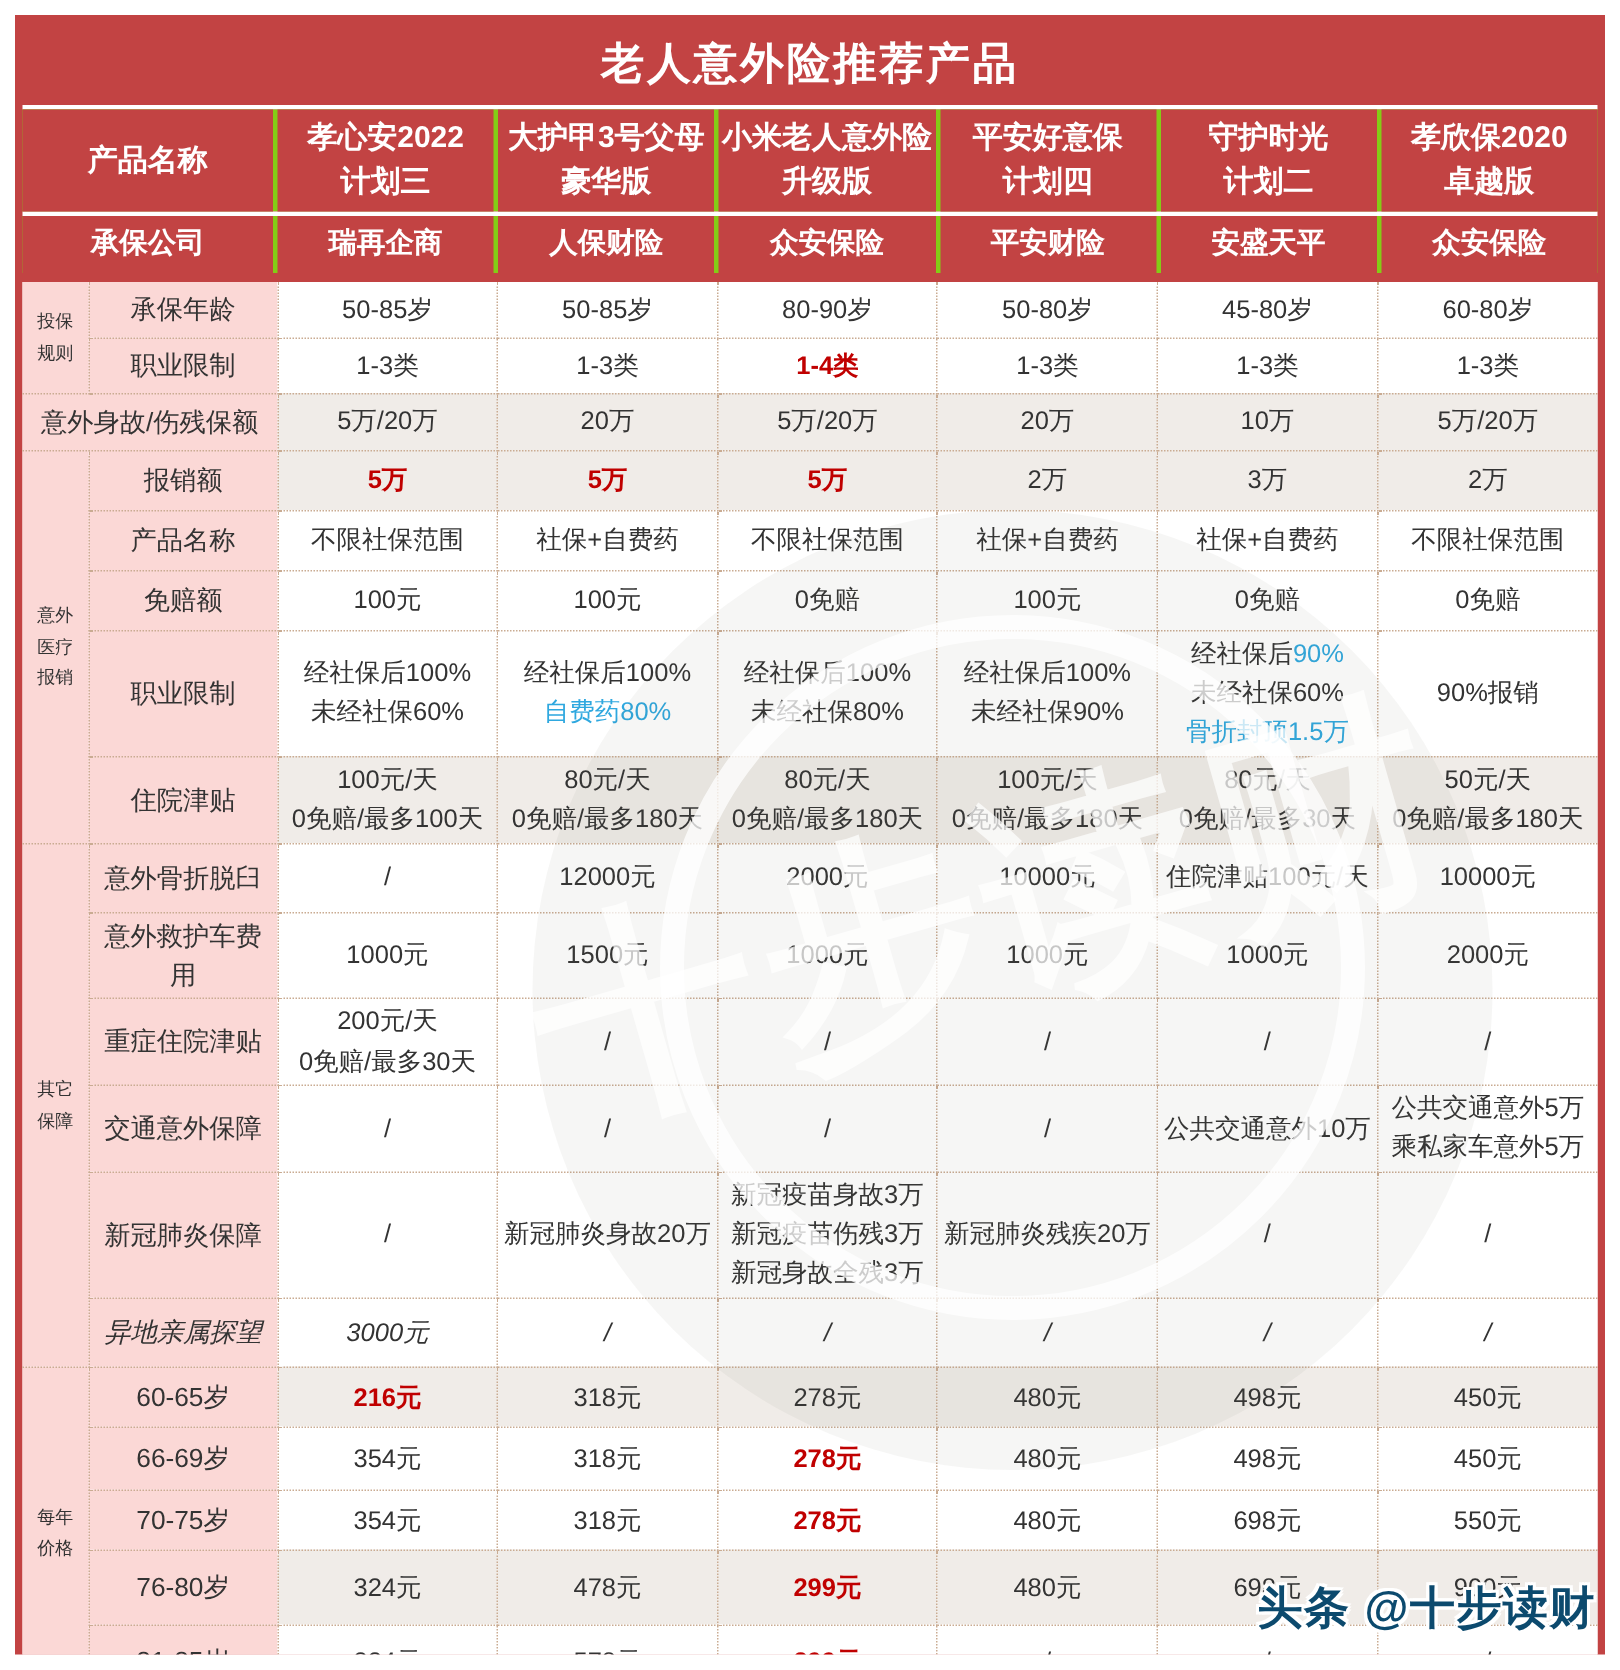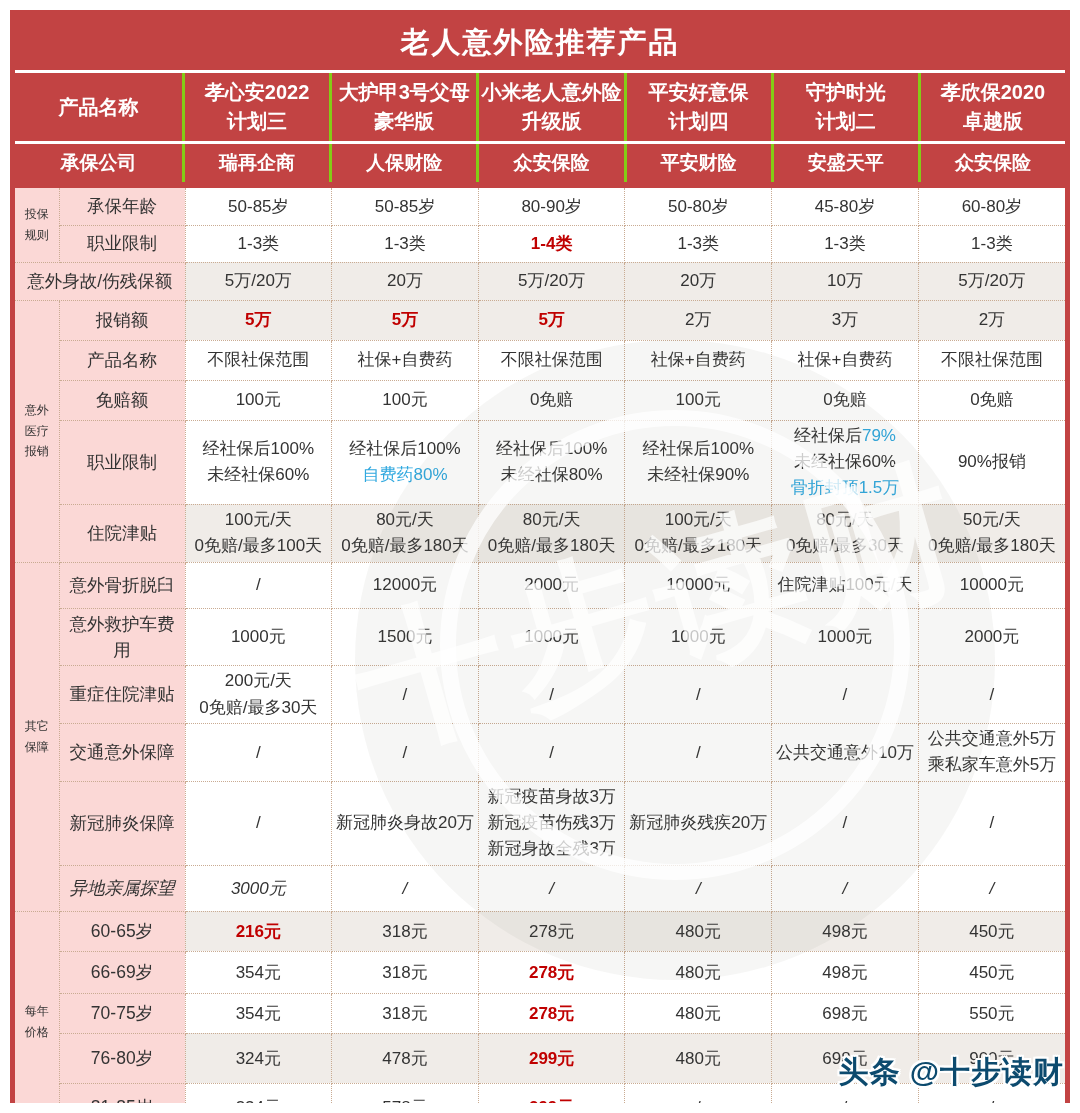--- a/index.html
+++ b/index.html
@@ -162,21 +162,21 @@
             </td>
             <td class="dat">
               <div class="ln">经社保后100%</div>
               <div class="ln">未经社保80%</div>
             </td>
             <td class="dat">
               <div class="ln">经社保后100%</div>
               <div class="ln">未经社保90%</div>
             </td>
             <td class="dat">
-              <div class="ln"><span class="">经社保后</span><span class="val-blue">79%</span></div>
+              <div class="ln"><span class="">经社保后</span><span class="val-blue">90%</span></div>
               <div class="ln">未经社保60%</div>
               <div class="ln"><span class="val-blue">骨折封顶1.5万</span></div>
             </td>
             <td class="dat">90%报销</td>
           </tr>
           <tr style="height: 58px;">
             <td class="lbl">住院津贴</td>
             <td class="dat shade">
               <div class="ln">100元/天</div>
               <div class="ln">0免赔/最多100天</div>

